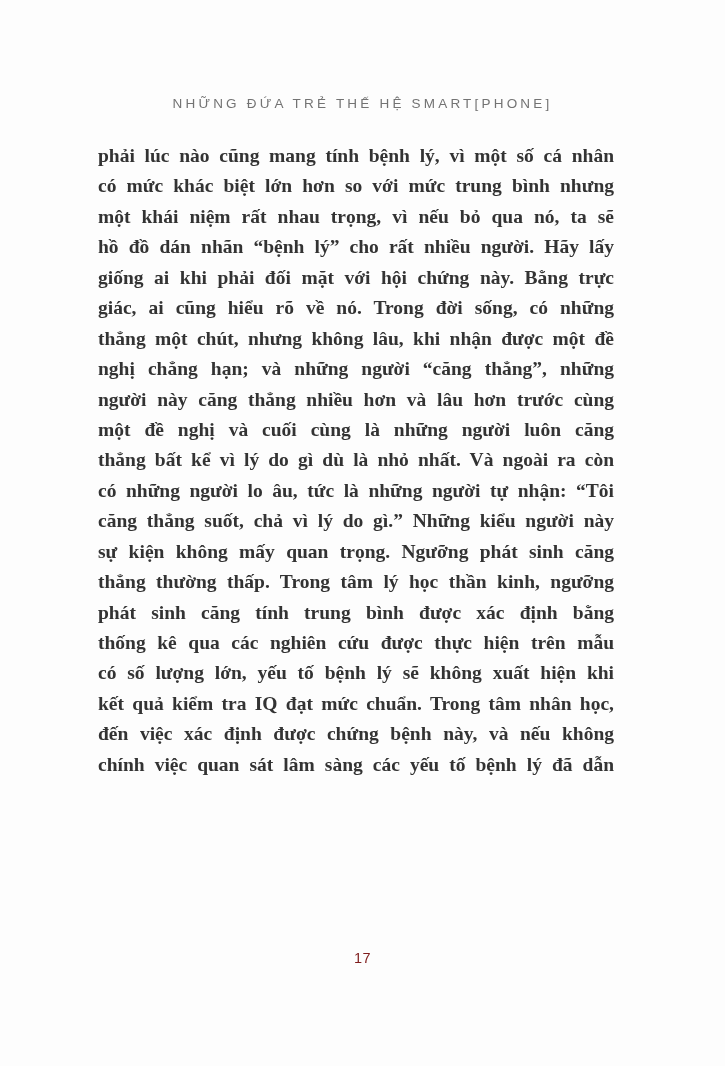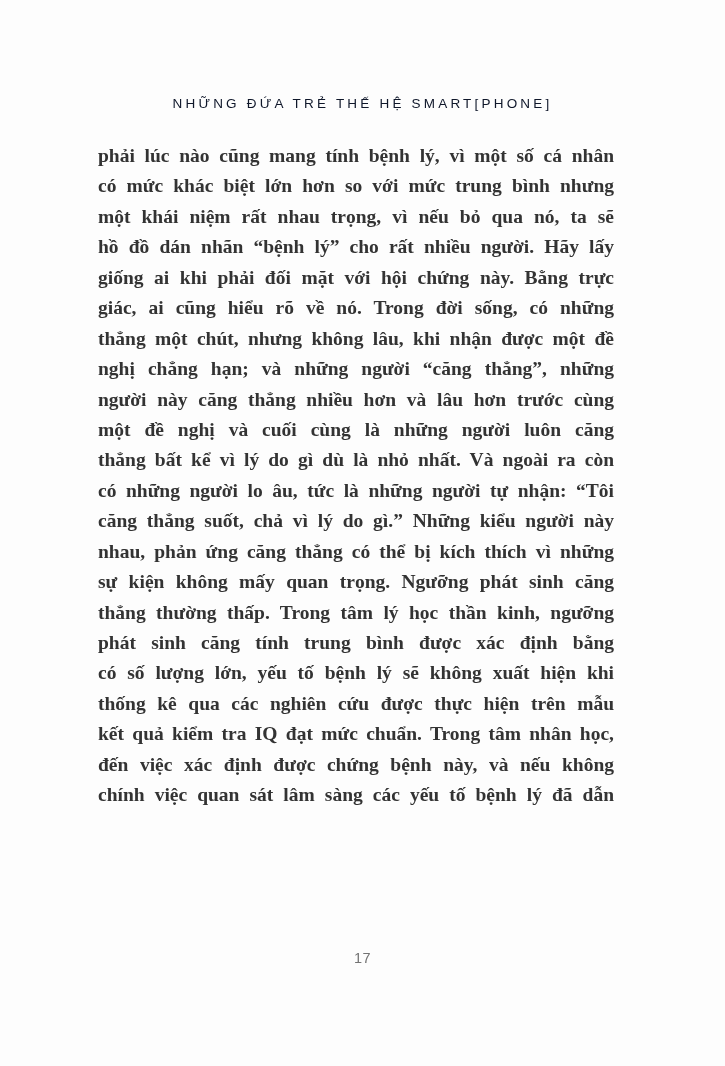--- a/index.html
+++ b/index.html
@@ -19,21 +19,21 @@
   .running-header {
     position: absolute;
     top: 96px;
     left: 0;
     right: 0;
     text-align: center;
     font-family: "Liberation Sans", "DejaVu Sans", sans-serif;
     font-size: 13.5px;
     font-weight: 400;
     letter-spacing: 3.2px;
-    color: #0f172a;
+    color: #737373;
     white-space: nowrap;
   }
   .body-text {
     position: absolute;
     top: 141px;
     left: 98px;
     width: 516px;
     color: #333333;
     font-size: 19.5px;
     font-weight: 700;
@@ -46,21 +46,21 @@
     overflow: hidden;
   }
   .page-number {
     position: absolute;
     top: 950px;
     left: 0;
     right: 0;
     text-align: center;
     font-family: "Liberation Sans", "DejaVu Sans", sans-serif;
     font-size: 14.5px;
-    color: #737373;
+    color: #7f1d1d;
     letter-spacing: 0.5px;
   }
 </style>
 </head>
 <body>
 
 <div class="page">
   <div class="running-header">NHỮNG ĐỨA TRẺ THẾ HỆ SMART[PHONE]</div>
 
   <div class="body-text">
@@ -70,25 +70,24 @@
       <div class="line">hồ đồ dán nhãn “bệnh lý” cho rất nhiều người. Hãy lấy</div>
       <div class="line">giống ai khi phải đối mặt với hội chứng này. Bằng trực</div>
       <div class="line">giác, ai cũng hiểu rõ về nó. Trong đời sống, có những</div>
       <div class="line">thẳng một chút, nhưng không lâu, khi nhận được một đề</div>
       <div class="line">nghị chẳng hạn; và những người “căng thẳng”, những</div>
       <div class="line">người này căng thẳng nhiều hơn và lâu hơn trước cùng</div>
       <div class="line">một đề nghị và cuối cùng là những người luôn căng</div>
       <div class="line">thẳng bất kể vì lý do gì dù là nhỏ nhất. Và ngoài ra còn</div>
       <div class="line">có những người lo âu, tức là những người tự nhận: “Tôi</div>
       <div class="line">căng thẳng suốt, chả vì lý do gì.” Những kiểu người này</div>
-      <div class="line">nhau, phản ứng căng thẳng có thể bị kích thích vì những</div>
       <div class="line">sự kiện không mấy quan trọng. Ngưỡng phát sinh căng</div>
       <div class="line">thẳng thường thấp. Trong tâm lý học thần kinh, ngưỡng</div>
       <div class="line">phát sinh căng tính trung bình được xác định bằng</div>
+      <div class="line">thống kê qua các nghiên cứu được thực hiện trên mẫu</div>
       <div class="line">có số lượng lớn, yếu tố bệnh lý sẽ không xuất hiện khi</div>
-      <div class="line">thống kê qua các nghiên cứu được thực hiện trên mẫu</div>
       <div class="line">kết quả kiểm tra IQ đạt mức chuẩn. Trong tâm nhân học,</div>
       <div class="line">đến việc xác định được chứng bệnh này, và nếu không</div>
       <div class="line">chính việc quan sát lâm sàng các yếu tố bệnh lý đã dẫn</div>
     </div>
 
   <div class="page-number">17</div>
 </div>
 
 </body></html>

